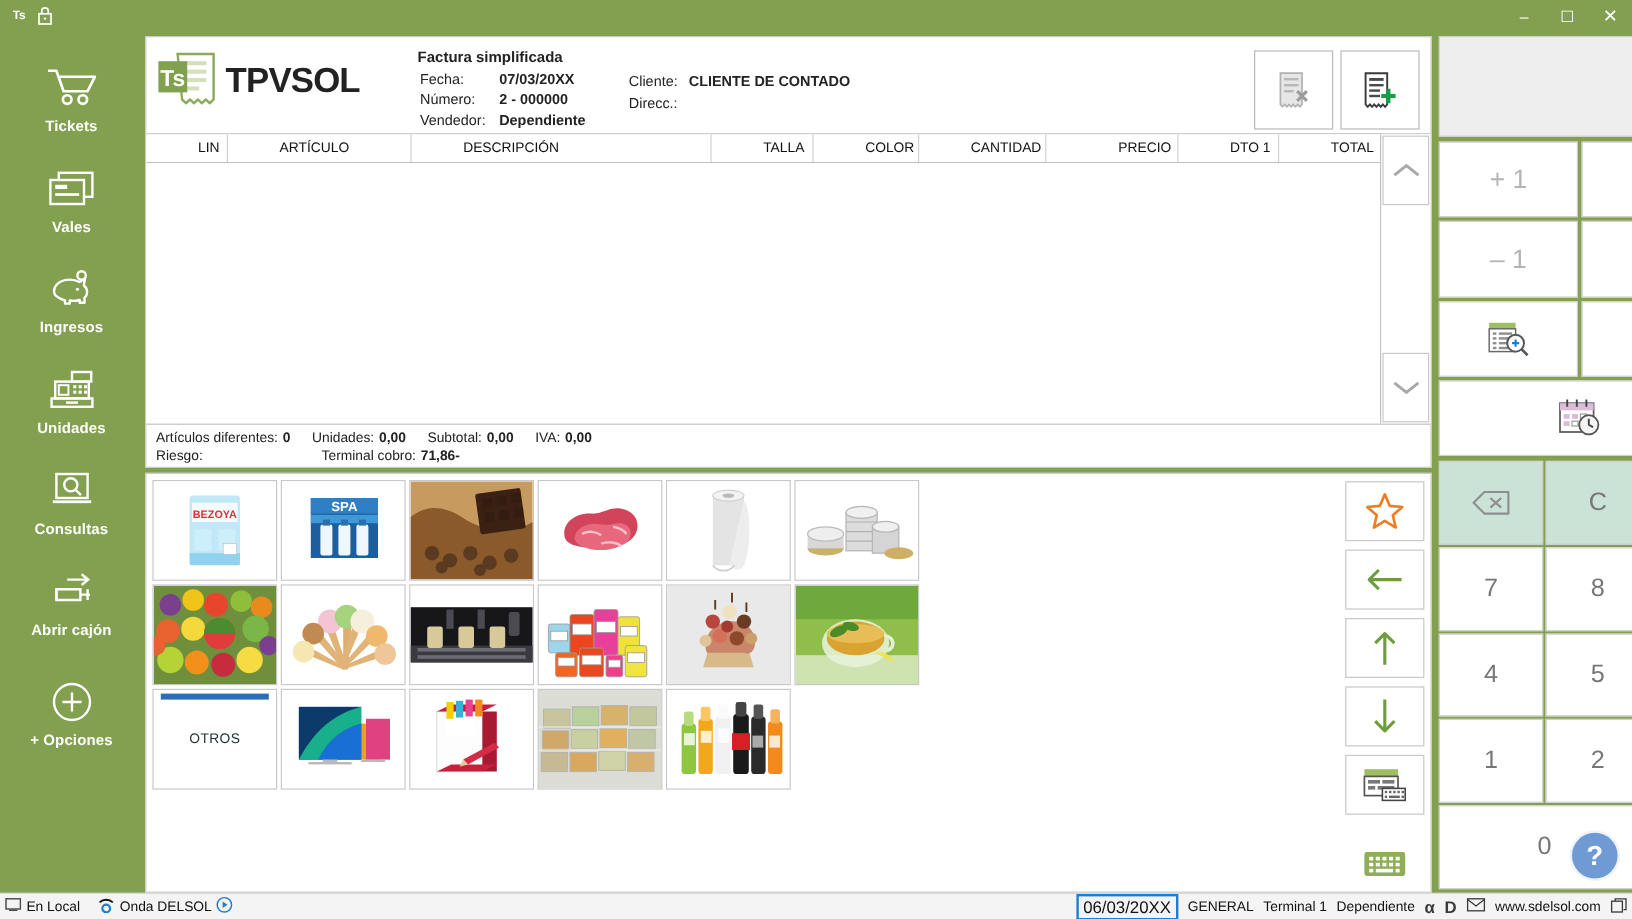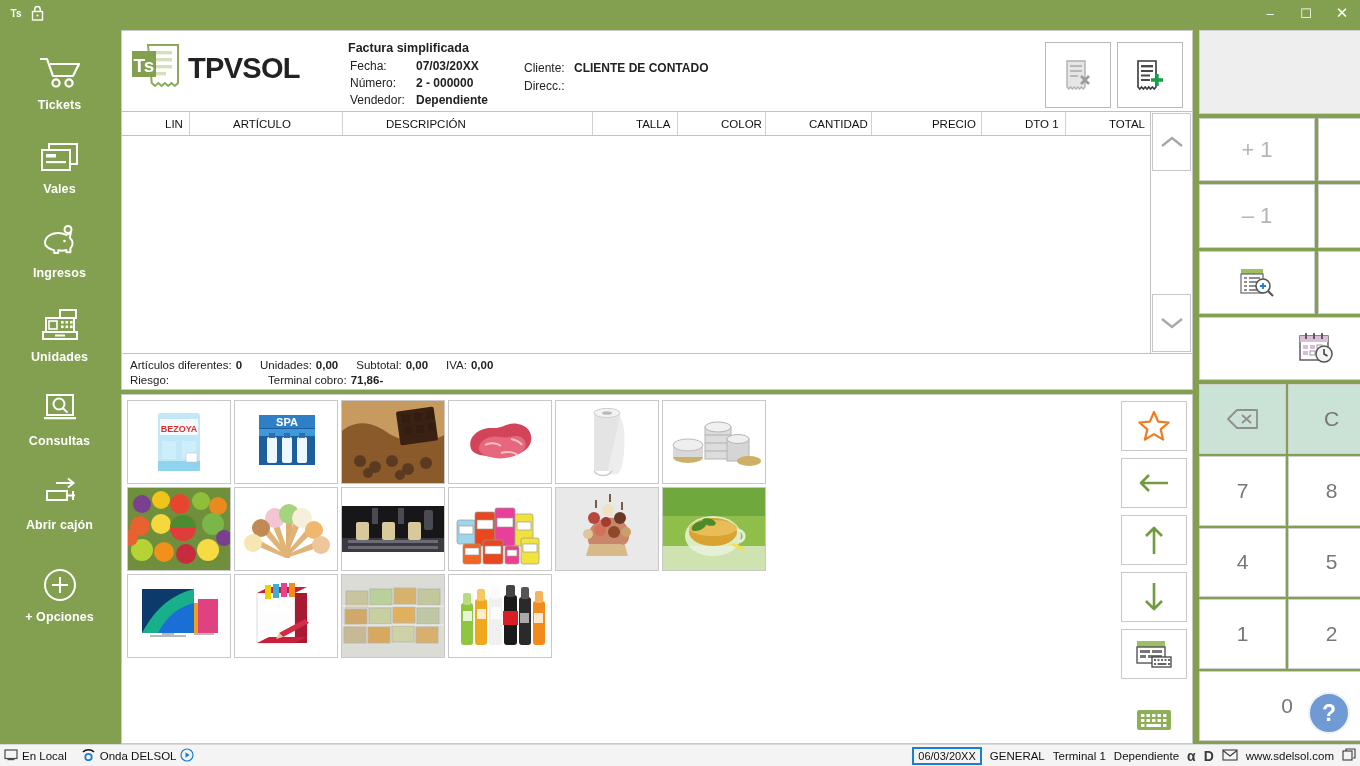--- a/index.html
+++ b/index.html
@@ -116,21 +116,21 @@
      border-radius:50%; background:#6f9ad4; border:2px solid #eef3fb;
      display:flex;align-items:center;justify-content:center; color:#fff;
      font-size:23px; font-weight:bold; cursor:pointer; }
 
   
   #status{ height:22px; background:#f4f4f4; border-top:1px solid #d8d8d8;
      display:flex; align-items:center; padding:0 4px; font-size:11.5px; color:#111;
      position:relative;}
   #status .s-item{ display:flex; align-items:center; gap:4px; margin-right:14px; }
   #st-right{ position:absolute; right:4px; display:flex; align-items:center; gap:8px;}
-  #st-date{ border:2px solid #1a7fd4; padding:1px 4px; font-size:11px;text-align:right; }
+  #st-date{ border:2px solid #1a7fd4; padding:1px 4px; font-size:14px;text-align:right; }
 </style>
 </head>
 <body>
 
 <div id="titlebar">
   <div class="tb-logo">
     <span>Ts</span>
   </div>
   <div class="tb-lock">
     <svg width="13" height="16" viewBox="0 0 13 16">
@@ -606,20 +606,24 @@
             <ellipse cx="50" cy="40" rx="24" ry="8" fill="#e8bc57"></ellipse>
             <path d="M74 42c8 0 10 10 2 12" fill="none" stroke="#e3efd6" stroke-width="3"></path>
             <path d="M66 56c8-2 14 2 16 8" fill="#f2e04a" opacity=".9"></path>
             <g fill="#4b8c28">
                 <ellipse cx="36" cy="38" rx="8" ry="4" transform="rotate(-25 36 38)"></ellipse>
                 <ellipse cx="46" cy="34" rx="7" ry="3.5" transform="rotate(15 46 34)"></ellipse>
               </g>
           </svg>
         </div>
 
+        <div class="prod">
+          <div class="otros-bar"></div>
+          <div class="otros-lb">OTROS</div>
+        </div>
 
         <div class="prod">
           <svg class="art" viewBox="0 0 102 82">
             <rect width="102" height="82" fill="#fff"></rect>
             <rect x="60" y="28" width="24" height="30" fill="#f0a020"></rect>
             <rect x="70" y="24" width="20" height="34" fill="#e0417f"></rect>
             <rect x="14" y="14" width="52" height="44" fill="#0b3a6b"></rect>
             <path d="M14 58c14-26 30-38 52-44v44z" fill="#17b08a"></path>
             <path d="M30 58c8-16 20-26 36-30v30z" fill="#1a6fd4"></path>
             <g fill="#b9b9b9">

